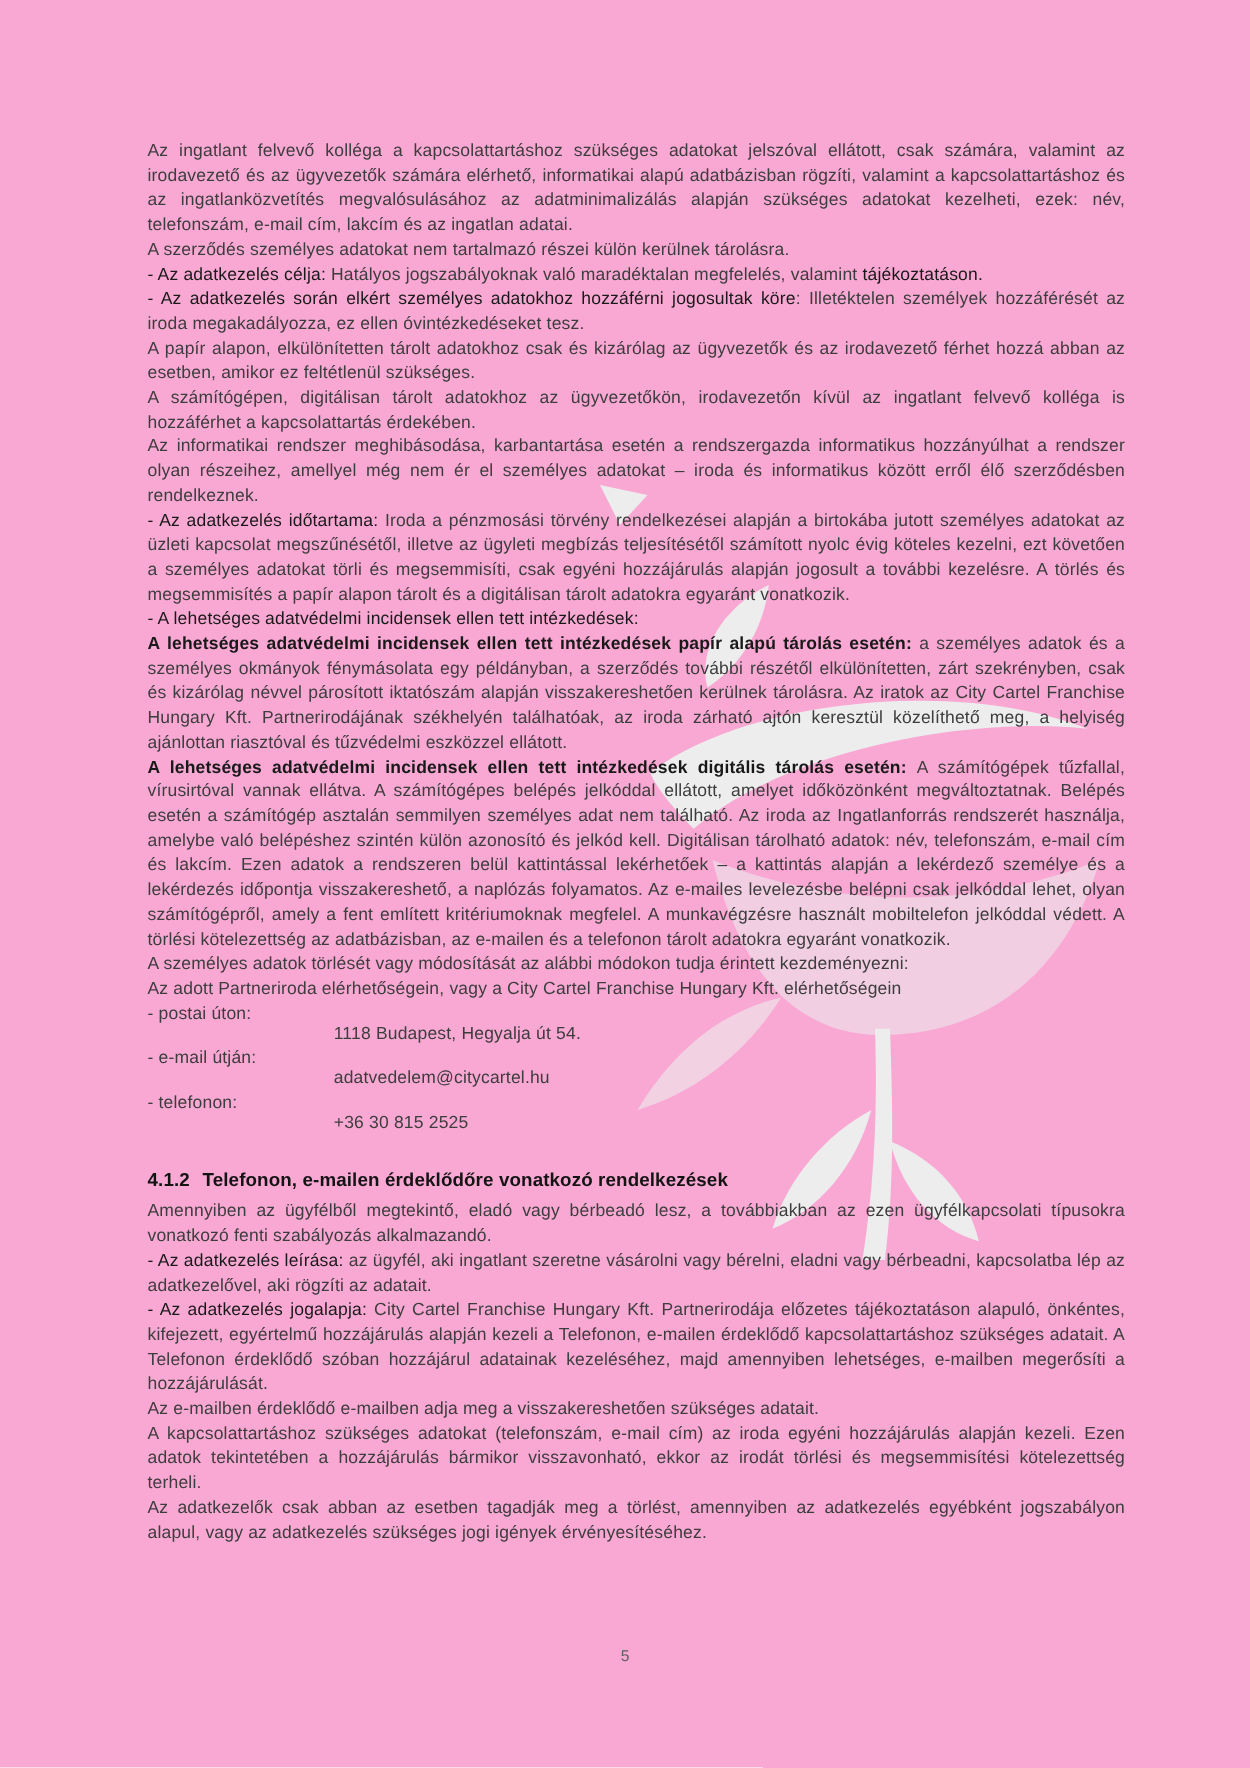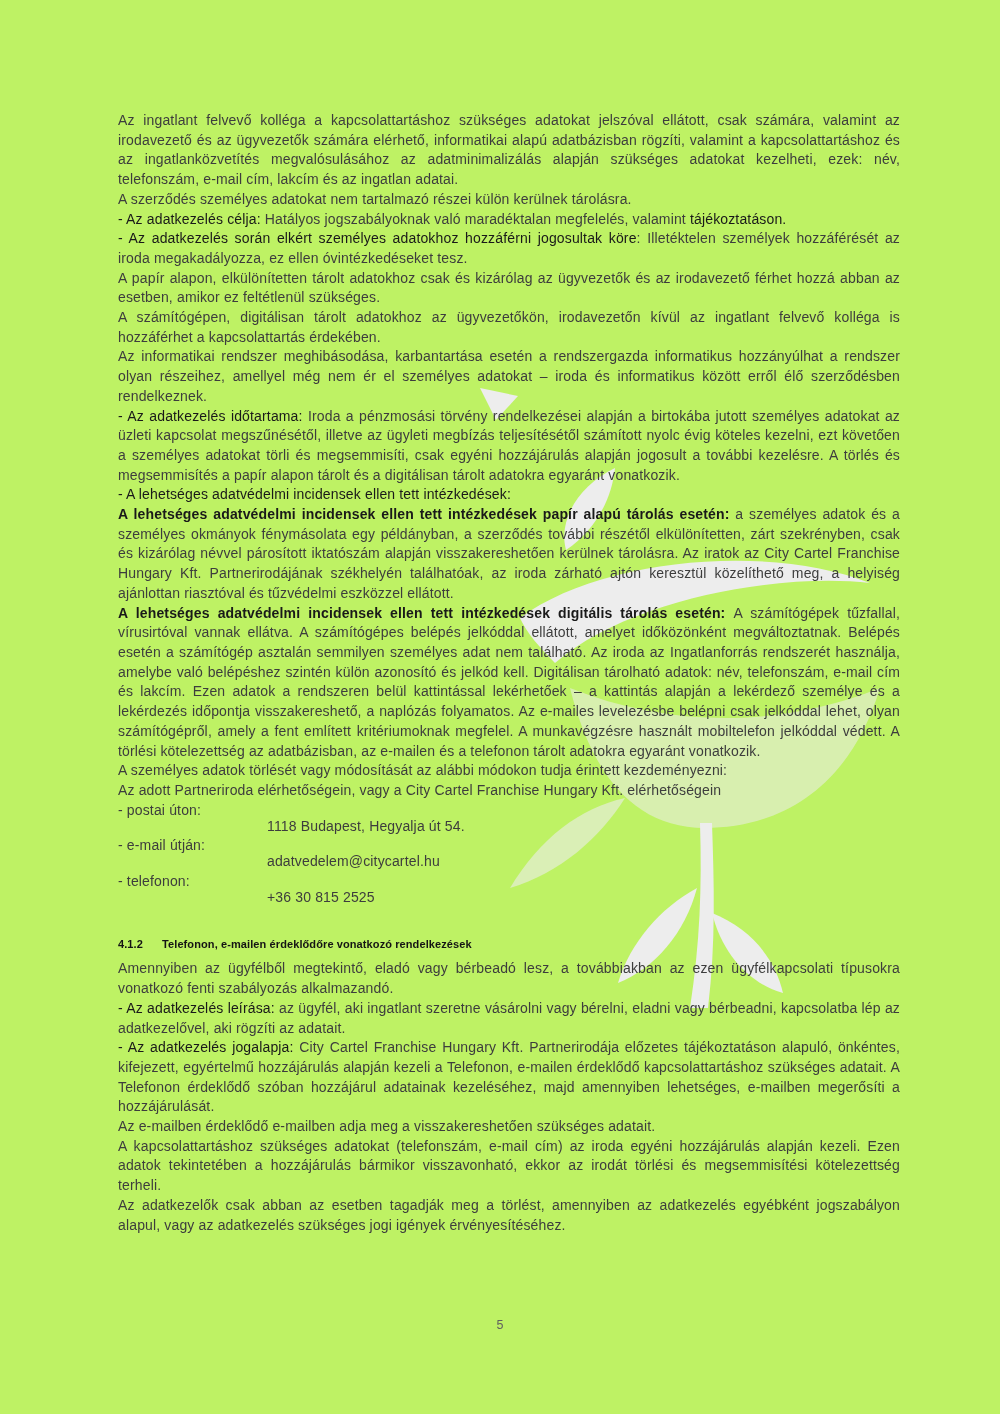--- a/index.html
+++ b/index.html
@@ -4,21 +4,21 @@
 <style>
   html, body { margin: 0; padding: 0; background: #ffffff; }
   body {
     width: 1000px; height: 1414px;
     font-family: "Liberation Sans", sans-serif;
     -webkit-font-smoothing: antialiased;
   }
   .page {
     position: relative;
     width: 1000px; height: 1414px;
-    background: #bef264;
+    background: #f9a8d4;
     overflow: hidden;
   }
   .watermark {
     position: absolute;
     left: 450px; top: 368px;
     width: 480px; height: 660px;
     z-index: 0;
   }
   .content {
     position: absolute;
@@ -37,21 +37,21 @@
   .run-n { font-weight: 400; color: #3d3d3d; }
   .run-b { font-weight: 400; color: #191919; }
   .run-bi { font-weight: 700; color: #191919; }
   .contact-row { display: flex; }
   .contact-label { flex: 0 0 149px; }
   .contact-value { flex: 1; margin-top: 16px; }
   .heading-row {
     margin-top: 27px;
     margin-bottom: 5px;
     font-weight: 700;
-    font-size: 11px;
+    font-size: 15px;
     color: #141414;
     letter-spacing: 0.1px;
   }
   .heading-number { display: inline-block; width: 44px; }
   .page-number {
     position: absolute;
     left: 0; bottom: 82px;
     width: 100%;
     text-align: center;
     font-size: 12.5px;

